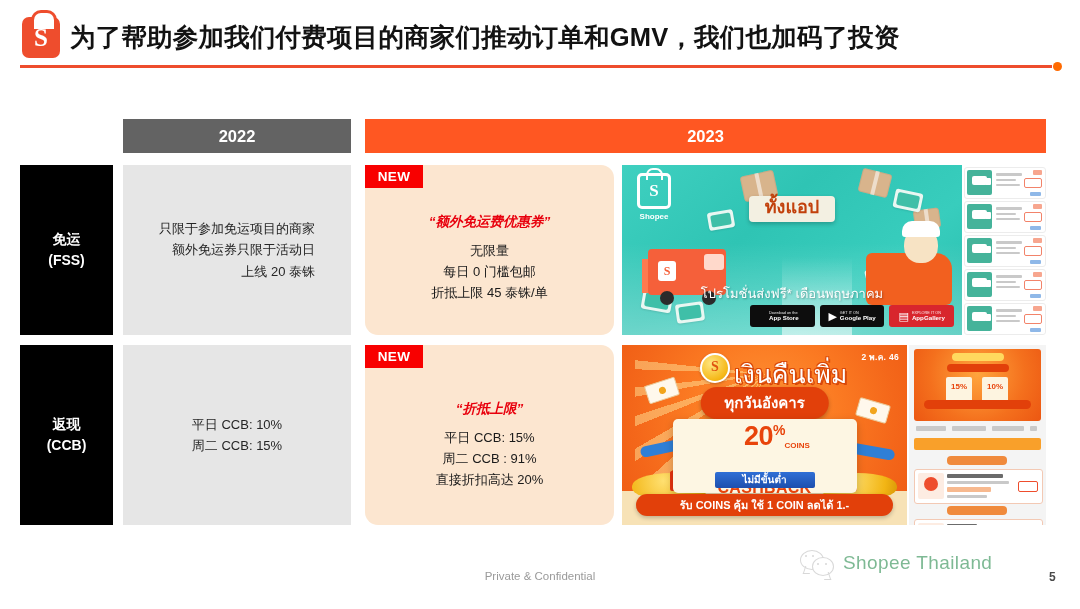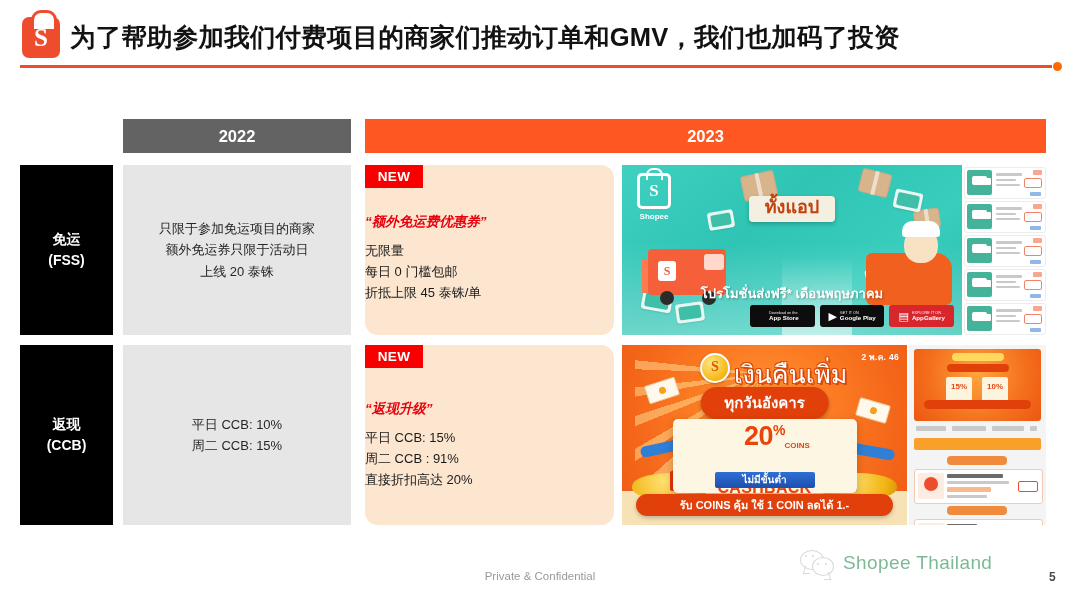--- a/index.html
+++ b/index.html
@@ -41,32 +41,32 @@
   .rowlabel{position:absolute;left:20px;width:93px;background:#000;
     color:#fff;display:flex;flex-direction:column;align-items:center;
     justify-content:center;font-size:14px;font-weight:700;line-height:1.5;}
   .rowlabel.r1{top:165px;height:170px;}
   .rowlabel.r2{top:345px;height:180px;}
 
   
   .cell2022{position:absolute;left:123px;width:228px;background:#e6e6e6;
     color:#262626;font-size:13px;line-height:1.62;text-align:center;
     display:flex;align-items:center;justify-content:center;}
-  .cell2022.r1{top:165px;height:170px;}
+  .cell2022.r1{top:165px;height:170px;text-align:right;}
   .cell2022.r2{top:345px;height:180px;}
   .cell2022 .lines{padding:0 8px;}
 
   
   .cell2023{position:absolute;left:365px;width:249px;background:#fce6d0;border-radius:13px;}
   .cell2023.r1{top:165px;height:170px;}
   .cell2023.r2{top:345px;height:180px;}
   .newbadge{position:absolute;left:0;top:0;width:58px;height:23px;
     background:#f80000;color:#fff;font-size:13.5px;font-weight:700;
     display:flex;align-items:center;justify-content:center;letter-spacing:.3px;}
-  .c23-body{position:absolute;left:0;width:249px;}
+  .c23-body{position:absolute;left:0;width:249px;text-align:center;}
   .cell2023.r1 .c23-body{top:48px;}
   .cell2023.r2 .c23-body{top:55px;}
   .c23-head{color:#e8000d;font-size:13.5px;font-weight:700;font-style:italic;
     margin-bottom:9px;}
   .c23-line{color:#1a1a1a;font-size:13px;line-height:1.62;}
 
   
   .banner{position:absolute;overflow:hidden;}
   .banner.b1{left:622px;top:165px;width:340px;height:170px;
     background:linear-gradient(140deg,#3fd0c0 0%,#2fc4b4 38%,#38cdbd 70%,#27bdad 100%);}
@@ -114,21 +114,21 @@
     background:#3fbfa8;border-radius:2px;}
   .b1-title-wrap{position:absolute;left:0;top:26px;width:340px;text-align:center;}
   .b1-t1{font-size:27px;font-weight:700;color:#fff;letter-spacing:.5px;
     text-shadow:2px 2px 0 #e8622a,-1px -1px 0 #e8622a,1px -1px 0 #e8622a,
       -1px 1px 0 #e8622a,3px 4px 5px rgba(0,0,0,.28);line-height:1.05;}
   .b1-t2-band{display:inline-block;margin-top:5px;padding:2px 16px 4px;
     background:#f3f0e2;border-radius:4px;
     box-shadow:0 2px 4px rgba(0,0,0,.22);}
   .b1-t2{font-size:18px;font-weight:700;color:#c2410c;line-height:1.1;}
   .b1-sub{position:absolute;left:0;top:118px;width:340px;text-align:center;
-    color:#fff;font-size:13px;font-weight:700;
+    color:#fff;font-size:13px;font-weight:400;
     text-shadow:1px 1px 2px rgba(0,0,0,.30);}
   .b1-stores{position:absolute;left:128px;top:140px;width:204px;height:22px;
     display:flex;gap:5px;}
   .store-badge{flex:1;background:#0d0d0d;border-radius:3px;color:#fff;
     display:flex;align-items:center;justify-content:center;gap:3px;
     padding:0 3px;}
   .store-badge.huawei{background:#d8262d;}
   .sb-glyph{font-size:11px;line-height:1;}
   .sb-text{font-size:6.2px;font-weight:700;line-height:1.05;text-align:left;
     white-space:nowrap;}
@@ -443,21 +443,21 @@
   <div class="cell2022 r2">
     <div class="lines">
       <div>平日 CCB: 10%</div>
       <div>周二 CCB: 15%</div>
     </div>
   </div>
 
   <div class="cell2023 r2">
     <div class="newbadge">NEW</div>
     <div class="c23-body">
-      <div class="c23-head">“返现升级”</div>
+      <div class="c23-head">“折抵上限”</div>
       <div class="c23-line">平日 CCB: 15%</div>
       <div class="c23-line">周二 CCB : 91%</div>
       <div class="c23-line">直接折扣高达 20%</div>
     </div>
   </div>
 
   <div class="banner b2">
     <div class="b2-rays"></div>
     <div class="b2-cream"></div>
 

